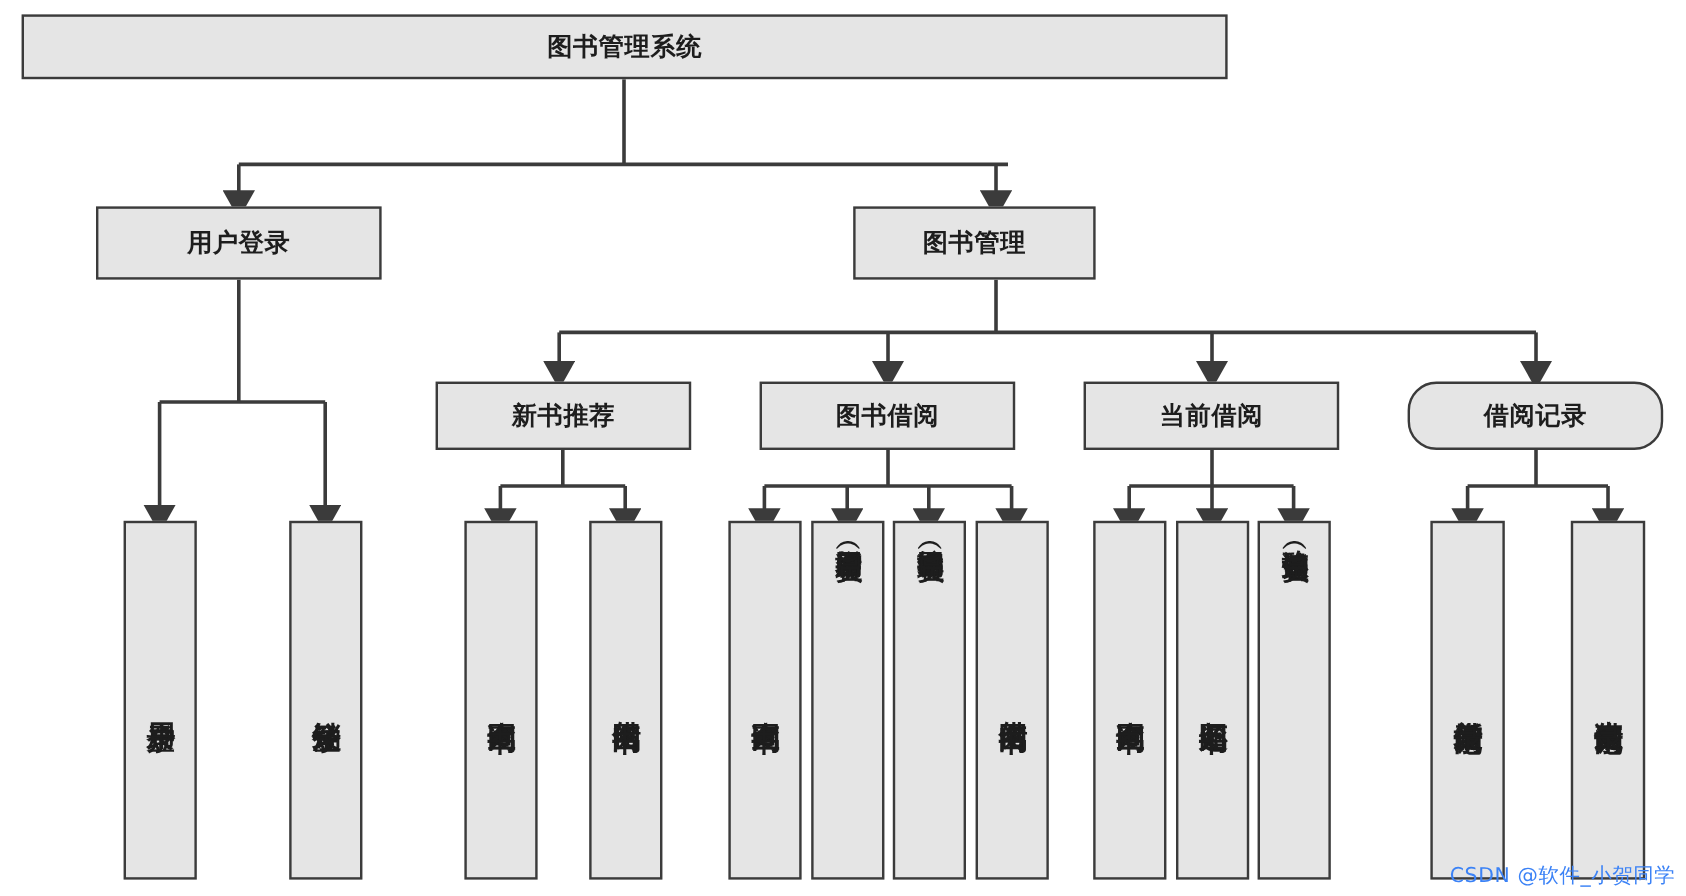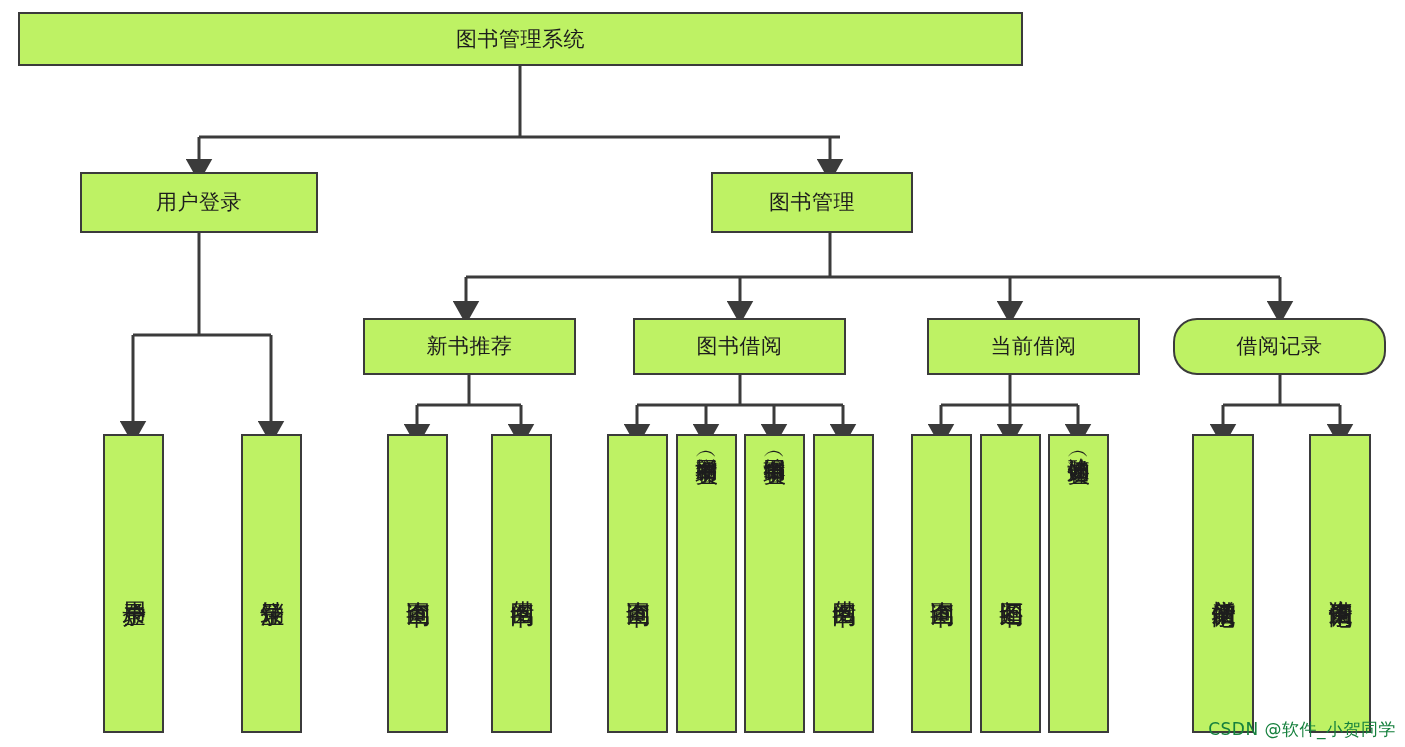--- a/index.html
+++ b/index.html
@@ -20,26 +20,27 @@
   #edges {
     position: absolute;
     left: 0;
     top: 0;
     width: 1405px;
     height: 747px;
   }
   .node {
     position: absolute;
     box-sizing: border-box;
-    background: #bef264;
+    background: #e5e5e5;
     border: 2px solid #3b3b3b;
     display: flex;
     align-items: center;
     justify-content: center;
     color: #1d1d1d;
+    font-weight: bold;
   }
   .node .label {
     display: block;
     text-align: center;
     line-height: 1.0;
   }
   .node.horiz .label {
     font-size: 21px;
     letter-spacing: 0.5px;
   }
@@ -61,21 +62,21 @@
   }
   .node.vert.mid {
     align-items: center;
     padding-top: 0;
   }
   #watermark {
     position: absolute;
     right: 9px;
     bottom: 6px;
     font-size: 17px;
-    color: #15803d;
+    color: #3b82f6;
     letter-spacing: 0.5px;
     white-space: nowrap;
     font-family: "DejaVu Sans", "Liberation Sans", sans-serif;
   }
 </style>
 </head>
 <body>
 
 <div id="canvas">
 
@@ -142,21 +143,21 @@
   </div>
 
   <div class="node horiz" style="left:363px; top:318px; width:213px; height:57px;">
     <span class="label">新书推荐</span>
   </div>
 
   <div class="node horiz" style="left:633px; top:318px; width:213px; height:57px;align-items:center;">
     <span class="label">图书借阅</span>
   </div>
 
-  <div class="node horiz" style="left:903px; top:318px; width:213px; height:57px;margin-left:24px;">
+  <div class="node horiz" style="left:903px; top:318px; width:213px; height:57px;">
     <span class="label">当前借阅</span>
   </div>
 
   <div class="node horiz" style="left:1173px; top:318px; width:213px; height:57px;border-radius:24px;">
     <span class="label">借阅记录</span>
   </div>
 
   <div class="node vert mid" style="left:103px; top:434px; width:61px; height:299px;">
     <span class="label">用户登录</span>
   </div>

